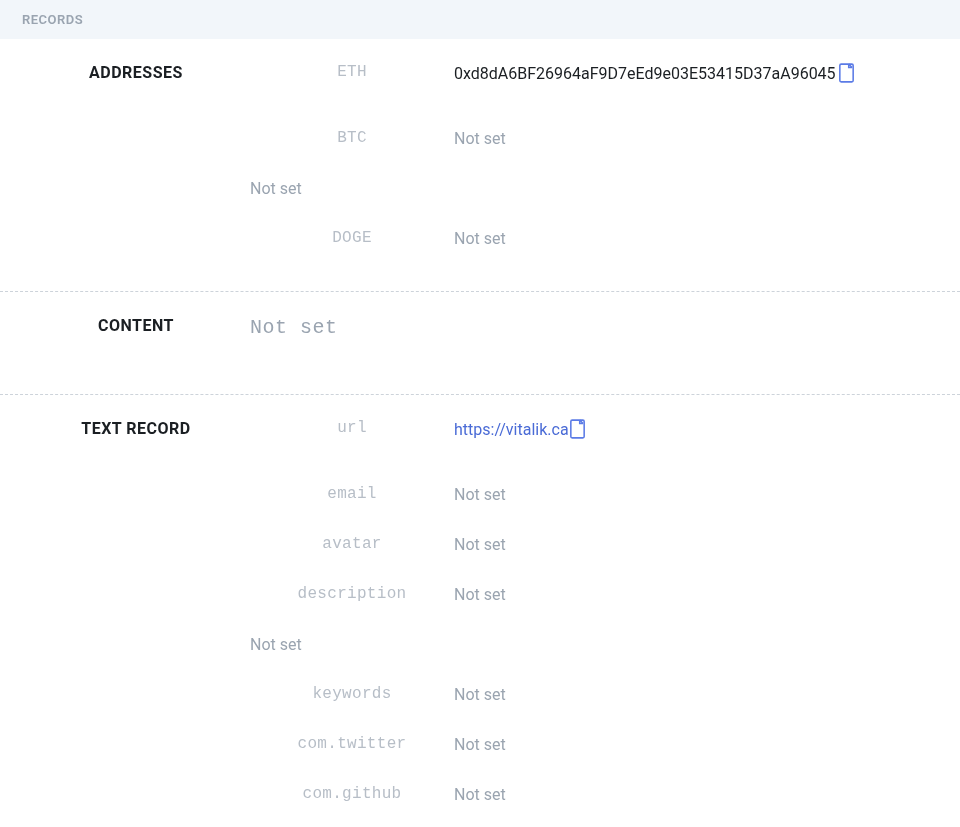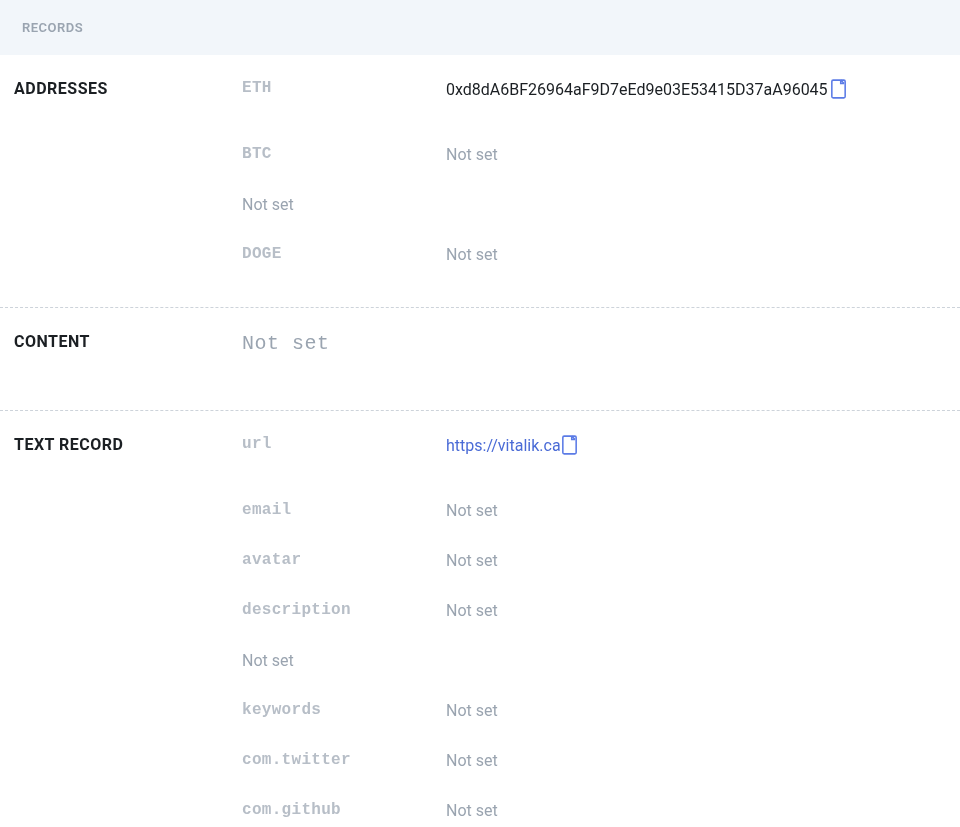--- a/index.html
+++ b/index.html
@@ -7,28 +7,29 @@
       padding: 0;
       box-sizing: border-box;
     }
     body {
       font-family: -apple-system, BlinkMacSystemFont, "Segoe UI", Roboto, Helvetica, Arial, sans-serif;
       background: #ffffff;
       width: 960px;
     }
     .header-bar {
       background: #f2f6fa;
-      padding: 20px 22px;
+      padding: 12px 22px;
       font-size: 13px;
       font-weight: 600;
       letter-spacing: 0.5px;
       color: #9aa4b0;
     }
     .section {
-      padding: 24px 22px 28px 14px;
+      padding: 24px 22px 28px 22px;
+      text-align: center;
     }
     .divider {
       border: none;
       border-top: 1.5px dashed #cdd3da;
       margin: 0;
     }
     .row {
       display: flex;
       align-items: center;
       min-height: 50px;
@@ -42,21 +43,21 @@
       font-size: 16px;
       font-weight: 700;
       letter-spacing: 0.5px;
       color: #1b1f23;
     }
     .key-label {
       width: 204px;
       flex-shrink: 0;
       font-family: "SFMono-Regular", Consolas, "Liberation Mono", Menlo, monospace;
       font-size: 16px;
-      font-weight: 700;
+      font-weight: 400;
       color: #b7bec7;
       letter-spacing: 0.3px;
     }
     .value {
       font-size: 16px;
       color: #1b1f23;
       display: flex;
       align-items: center;
       gap: 2px;
     }

